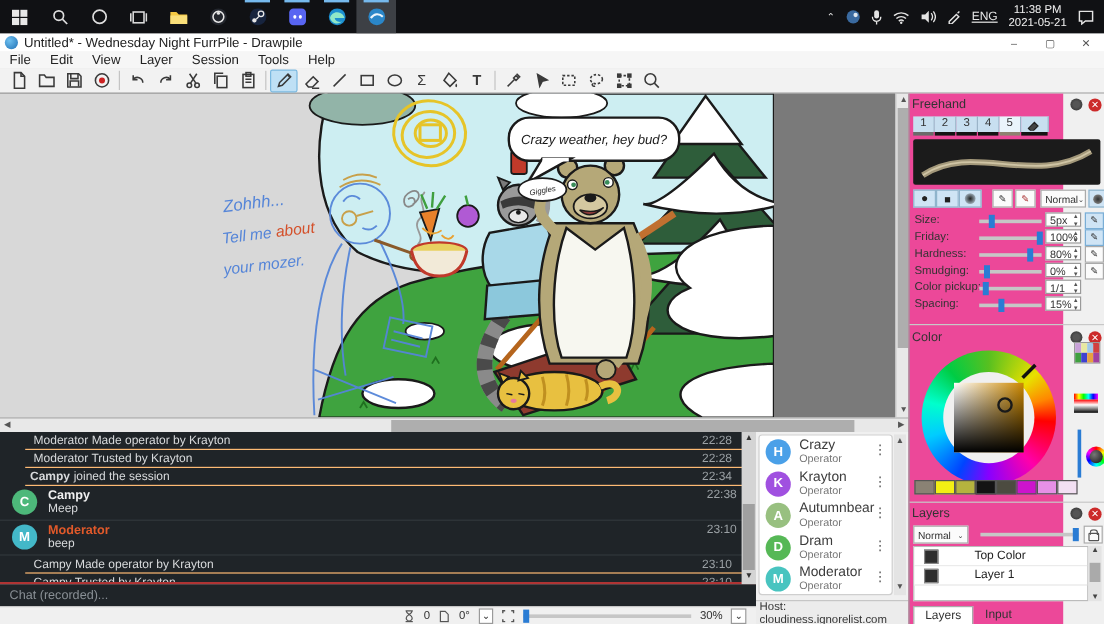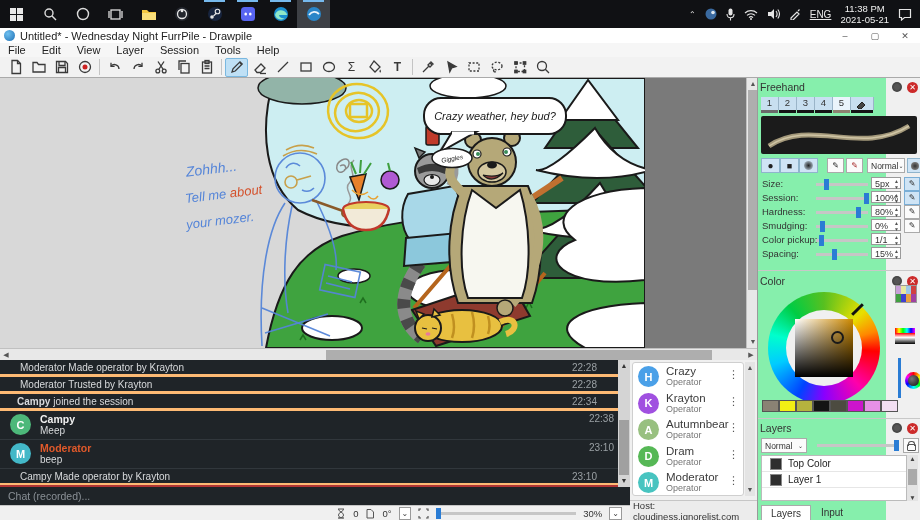--- a/index.html
+++ b/index.html
@@ -30,21 +30,21 @@
   .tool .g{font-size:12px;color:#3a3a3a;line-height:12px;}
   
   #canvaswrap{left:0;top:78px;width:757px;height:282px;background:#7a7a7a;}
   #hscroll{left:0;top:270px;width:757px;height:12px;background:#e8e8e8;border-top:1px solid #c0c0c0;}
   #hthumb{left:326px;top:1px;width:386px;height:10px;background:#aeaeae;}
   .sarrow{font-size:7px;color:#555;line-height:12px;text-align:center;width:12px;}
   #vscroll{left:746px;top:0;width:11px;height:270px;background:#e8e8e8;border-left:1px solid #c0c0c0;}
   #vthumb{left:1px;top:12px;width:9px;height:200px;background:#aeaeae;}
   
   #chatlog{left:0;top:360px;width:630px;height:127px;background:#1f2428;border-bottom:2px solid #b03434;box-sizing:border-box;overflow:hidden;}
-  .cev{position:relative;display:flex;align-items:center;height:14px;padding:0 17px;font-size:10px;color:#d8dadc;border-bottom:3px solid #fdba74;}
+  .cev{position:relative;display:flex;align-items:center;height:14px;padding:0 4px;font-size:10px;color:#d8dadc;border-bottom:1px solid #fdba74;margin-left:21px;}
   .cev b{font-weight:bold;margin-right:3px;}
   .cev .t{margin-left:auto;color:#9aa0a4;padding-right:16px;}
   .cmsg{position:relative;height:28px;border-bottom:1px solid #31373c;color:#d8dadc;}
   .cav{position:absolute;left:10px;top:3px;width:21px;height:21px;border-radius:50%;color:#fff;font-size:11px;font-weight:bold;display:flex;align-items:center;justify-content:center;}
   .cmsg .nm{position:absolute;left:40px;top:2px;font-size:10.5px;font-weight:bold;}
   .cmsg .tx{position:absolute;left:40px;top:14px;font-size:10px;}
   .cmsg .t{position:absolute;right:16px;top:2px;font-size:10px;color:#9aa0a4;}
   #chatscroll{left:618px;top:360px;width:12px;height:127px;background:#d4d4d4;}
   #chatscroll .sarrow{color:#333;}
   #chatinput{left:0;top:487px;width:630px;height:18px;background:#1f2428;display:flex;align-items:center;}
@@ -59,21 +59,21 @@
   #userpanel{left:630px;top:360px;width:127px;height:140px;background:#f0f0f0;}
   #userlist{left:2px;top:2px;width:112px;height:134px;background:#fff;border:1px solid #cfcfcf;border-radius:3px;box-sizing:border-box;overflow:hidden;}
   .urow{position:relative;height:26.5px;}
   .uav{position:absolute;left:5px;top:3px;width:21px;height:21px;border-radius:50%;color:#fff;font-size:11px;font-weight:bold;display:flex;align-items:center;justify-content:center;}
   .urow .nm{position:absolute;left:33px;top:2px;font-size:11.5px;color:#3c3c3c;}
   .urow .rl{position:absolute;left:33px;top:14px;font-size:9px;color:#757575;}
   .urow .kb{position:absolute;right:4px;top:5px;font-size:11px;color:#555;letter-spacing:0;}
   #userscroll{left:115px;top:2px;width:10px;height:134px;background:#e4e4e4;}
   #hostlabel{left:630px;top:500px;width:127px;height:20px;background:#ececec;border-top:1px solid #c6c6c6;font-size:9.5px;color:#333;display:flex;align-items:center;padding-left:3px;box-sizing:border-box;}
   
-  #rightpanel{left:757px;top:78px;width:129px;height:442px;background:#86efac;border-left:1px solid #9a9a9a;box-sizing:border-box;font-size:10px;color:#333;}
+  #rightpanel{left:757px;top:78px;width:129px;height:442px;background:#ec4899;border-left:1px solid #9a9a9a;box-sizing:border-box;font-size:10px;color:#333;}
   .phead{position:absolute;left:2px;width:158px;height:14px;display:flex;align-items:center;font-size:10.5px;color:#333;}
   .phead .flo{margin-left:auto;width:10px;height:10px;border-radius:50%;background:radial-gradient(circle,#555 35%,#2a2a2a);}
   .phead .clo{margin-left:5px;width:11px;height:11px;border-radius:50%;background:#cc2a2a;color:#fff;font-size:8px;line-height:11px;text-align:center;}
   .slot{width:17px;height:13px;font-size:9.5px;text-align:center;border-right:1px solid #9ab4c8;position:relative;background:#c8dff0;}
   .slot.on{background:#eaf4fb;}
   .slot .strip{position:absolute;left:0;bottom:-3px;width:100%;height:3px;}
   .modebtn{height:15px;border:1px solid #8fb4cc;background:#cfe4f5;display:flex;align-items:center;justify-content:center;box-sizing:border-box;}
   .modebtn.plain{background:#fbfbfb;border-color:#aaa;}
   .srow{position:absolute;left:0;width:163px;height:14px;}
   .srow .lb{position:absolute;left:4px;top:1px;font-size:9.5px;}
@@ -83,21 +83,21 @@
   .spin .ar{position:absolute;right:1px;top:0;font-size:5px;line-height:6px;color:#555;}
   .penbtn{position:absolute;left:146px;top:0;width:14px;height:12px;border:1px solid #aaa;background:#fbfbfb;font-size:8px;line-height:11px;text-align:center;color:#333;}
   .penbtn.hl{background:#cfe4f5;border-color:#7aaed6;}
   .wheel{position:absolute;width:112px;height:112px;border-radius:50%;background:conic-gradient(from 0deg,#58c020,#e8e000 13%,#ff8800 20%,#ff0000 26%,#ff00aa 38%,#8800ff 50%,#0044ff 58%,#00ccff 70%,#00ffcc 79%,#00cc44 89%,#58c020);}
   .wheel .hole{position:absolute;inset:18px;border-radius:50%;background:#f0f0f0;}
   .sqsv{position:absolute;width:58px;height:58px;background:linear-gradient(to top,#000,rgba(0,0,0,0)),linear-gradient(to right,#fff,#cc8800);}
   .selc{position:absolute;width:9px;height:9px;border:2px solid #1a1a1a;border-radius:50%;}
   .sw{width:17px;height:12px;border:1px solid #555;box-sizing:border-box;}
   .lrow{position:relative;height:15px;background:#fff;border-bottom:1px solid #e6e6e6;display:flex;align-items:center;}
   .lrow .th{width:10px;height:10px;background:#2e2e2e;border:1px solid #888;margin:0 6px 0 8px;}
-  .lrow .nm{font-size:10px;color:#222;}
+  .lrow .nm{font-size:10px;color:#222;margin-left:24px;}
   .dtab{position:absolute;height:15px;font-size:10px;display:flex;align-items:center;justify-content:center;}
   .dtab.on{background:#fff;border:1px solid #aaa;border-bottom:none;}
   .vscr{position:absolute;background:#e4e4e4;width:11px;}
   .mini{font-size:6.5px;color:#444;text-align:center;width:100%;}
 </style>
 </head>
 <body>
 
 <div id="root">
 
@@ -684,21 +684,21 @@
 
     <div class="srow" style="top:99px;">
       <span class="lb">Size:</span>
       <div class="strack">
           <div class="h" style="left: 15%;"></div>
         </div>
       <div class="spin"><span>5px</span><span class="ar">▲<br>▼</span></div>
       <div class="penbtn hl">✎</div>
     </div>
     <div class="srow" style="top:113px;">
-      <span class="lb">Session:</span>
+      <span class="lb">Friday:</span>
       <div class="strack">
           <div class="h" style="left: 93%;"></div>
         </div>
       <div class="spin"><span>100%</span><span class="ar">▲<br>▼</span></div>
       <div class="penbtn hl">✎</div>
     </div>
     <div class="srow" style="top:127px;">
       <span class="lb">Hardness:</span>
       <div class="strack">
           <div class="h" style="left: 76%;"></div>

